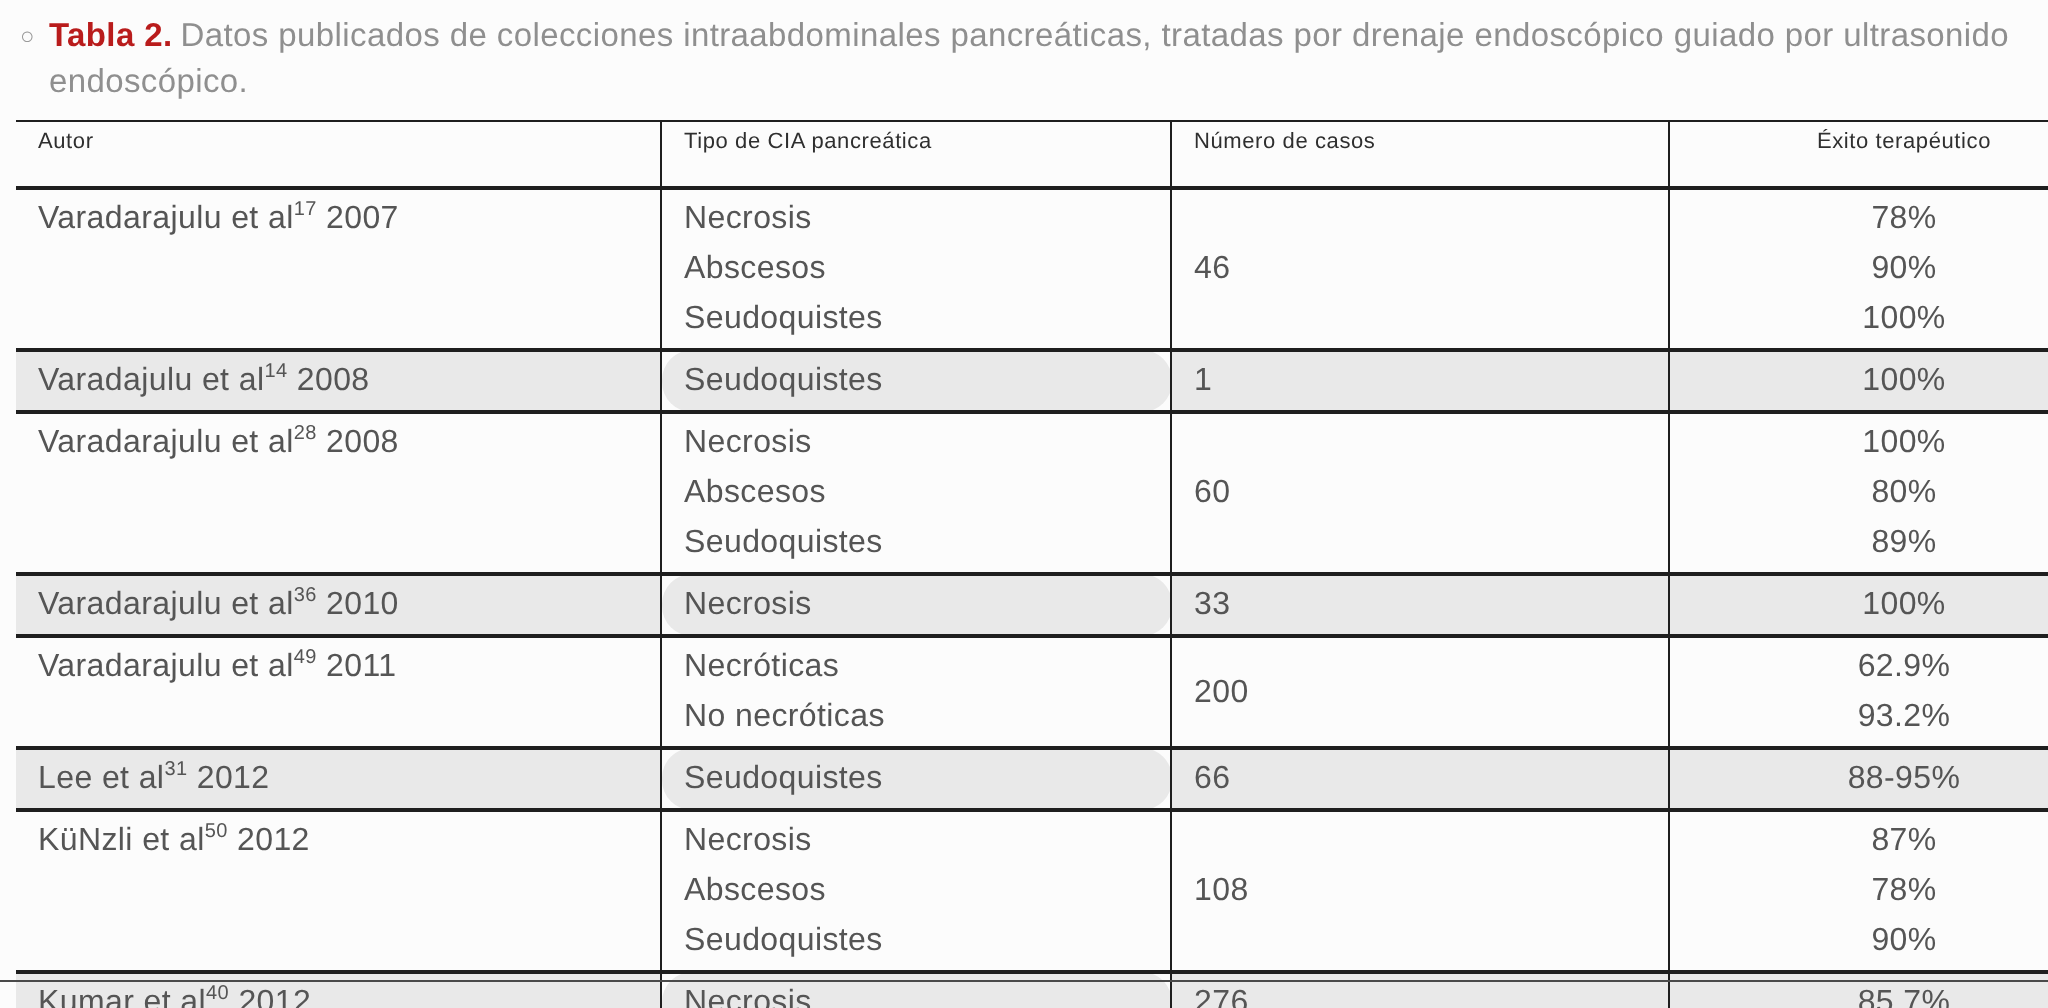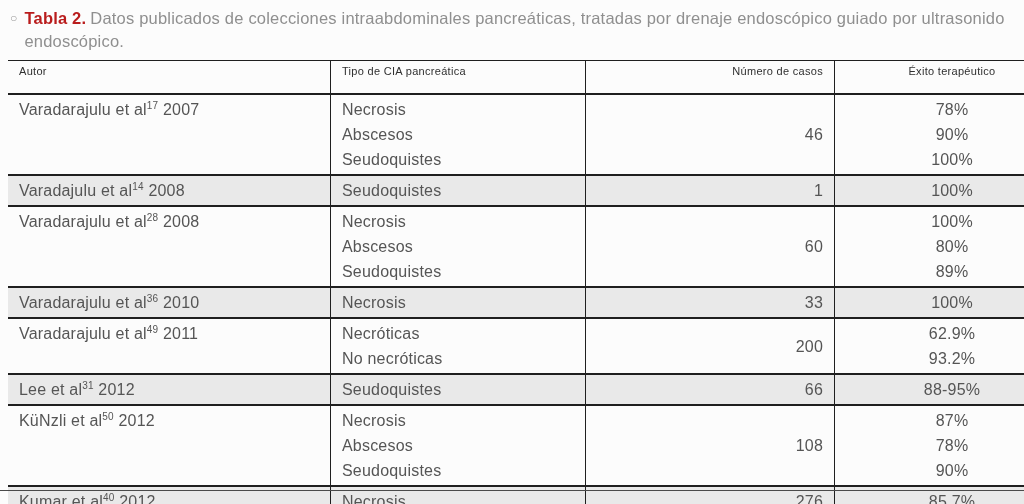--- a/index.html
+++ b/index.html
@@ -31,22 +31,22 @@
   th, td { padding: 2px 11px; vertical-align: top; overflow: hidden; }
   thead tr { border-top: 1.5px solid #1f1f1f; border-bottom: 2px solid #1f1f1f; }
   tbody tr { border-bottom: 2px solid #1f1f1f; }
   th {
     text-align: left; font-size: 11px; font-weight: normal;
     color: #2f2f2f; height: 24px; padding-top: 4px; padding-bottom: 4px;
     letter-spacing: 0.3px;
   }
   td { font-size: 16px; line-height: 25px; color: #555; letter-spacing: 0.2px; }
   .col0 { width: 300px; }
-  .col1 { width: 232px; border-left: 1.5px solid #1f1f1f; }
-  .col2 { width: 226px; border-left: 1.5px solid #1f1f1f; text-align: right; margin-top: 26px; }
+  .col1 { width: 232px; border-left: 1.5px solid #1f1f1f; border-radius: 15px; }
+  .col2 { width: 226px; border-left: 1.5px solid #1f1f1f; text-align: left; margin-top: 26px; }
   .col3 { width: 212px; border-left: 1.5px solid #1f1f1f; text-align: center; }
   td.cases { vertical-align: middle; }
   tr.shaded { background: #e9e9e9; }
   sup { font-size: 10px; line-height: 0; vertical-align: super; }
   .line { white-space: nowrap; }
   .bottom-rule {
     position: absolute; left: 0; width: 1024px; bottom: 13px;
     border-bottom: 1.5px solid #4a4a4a;
   }
 </style>

